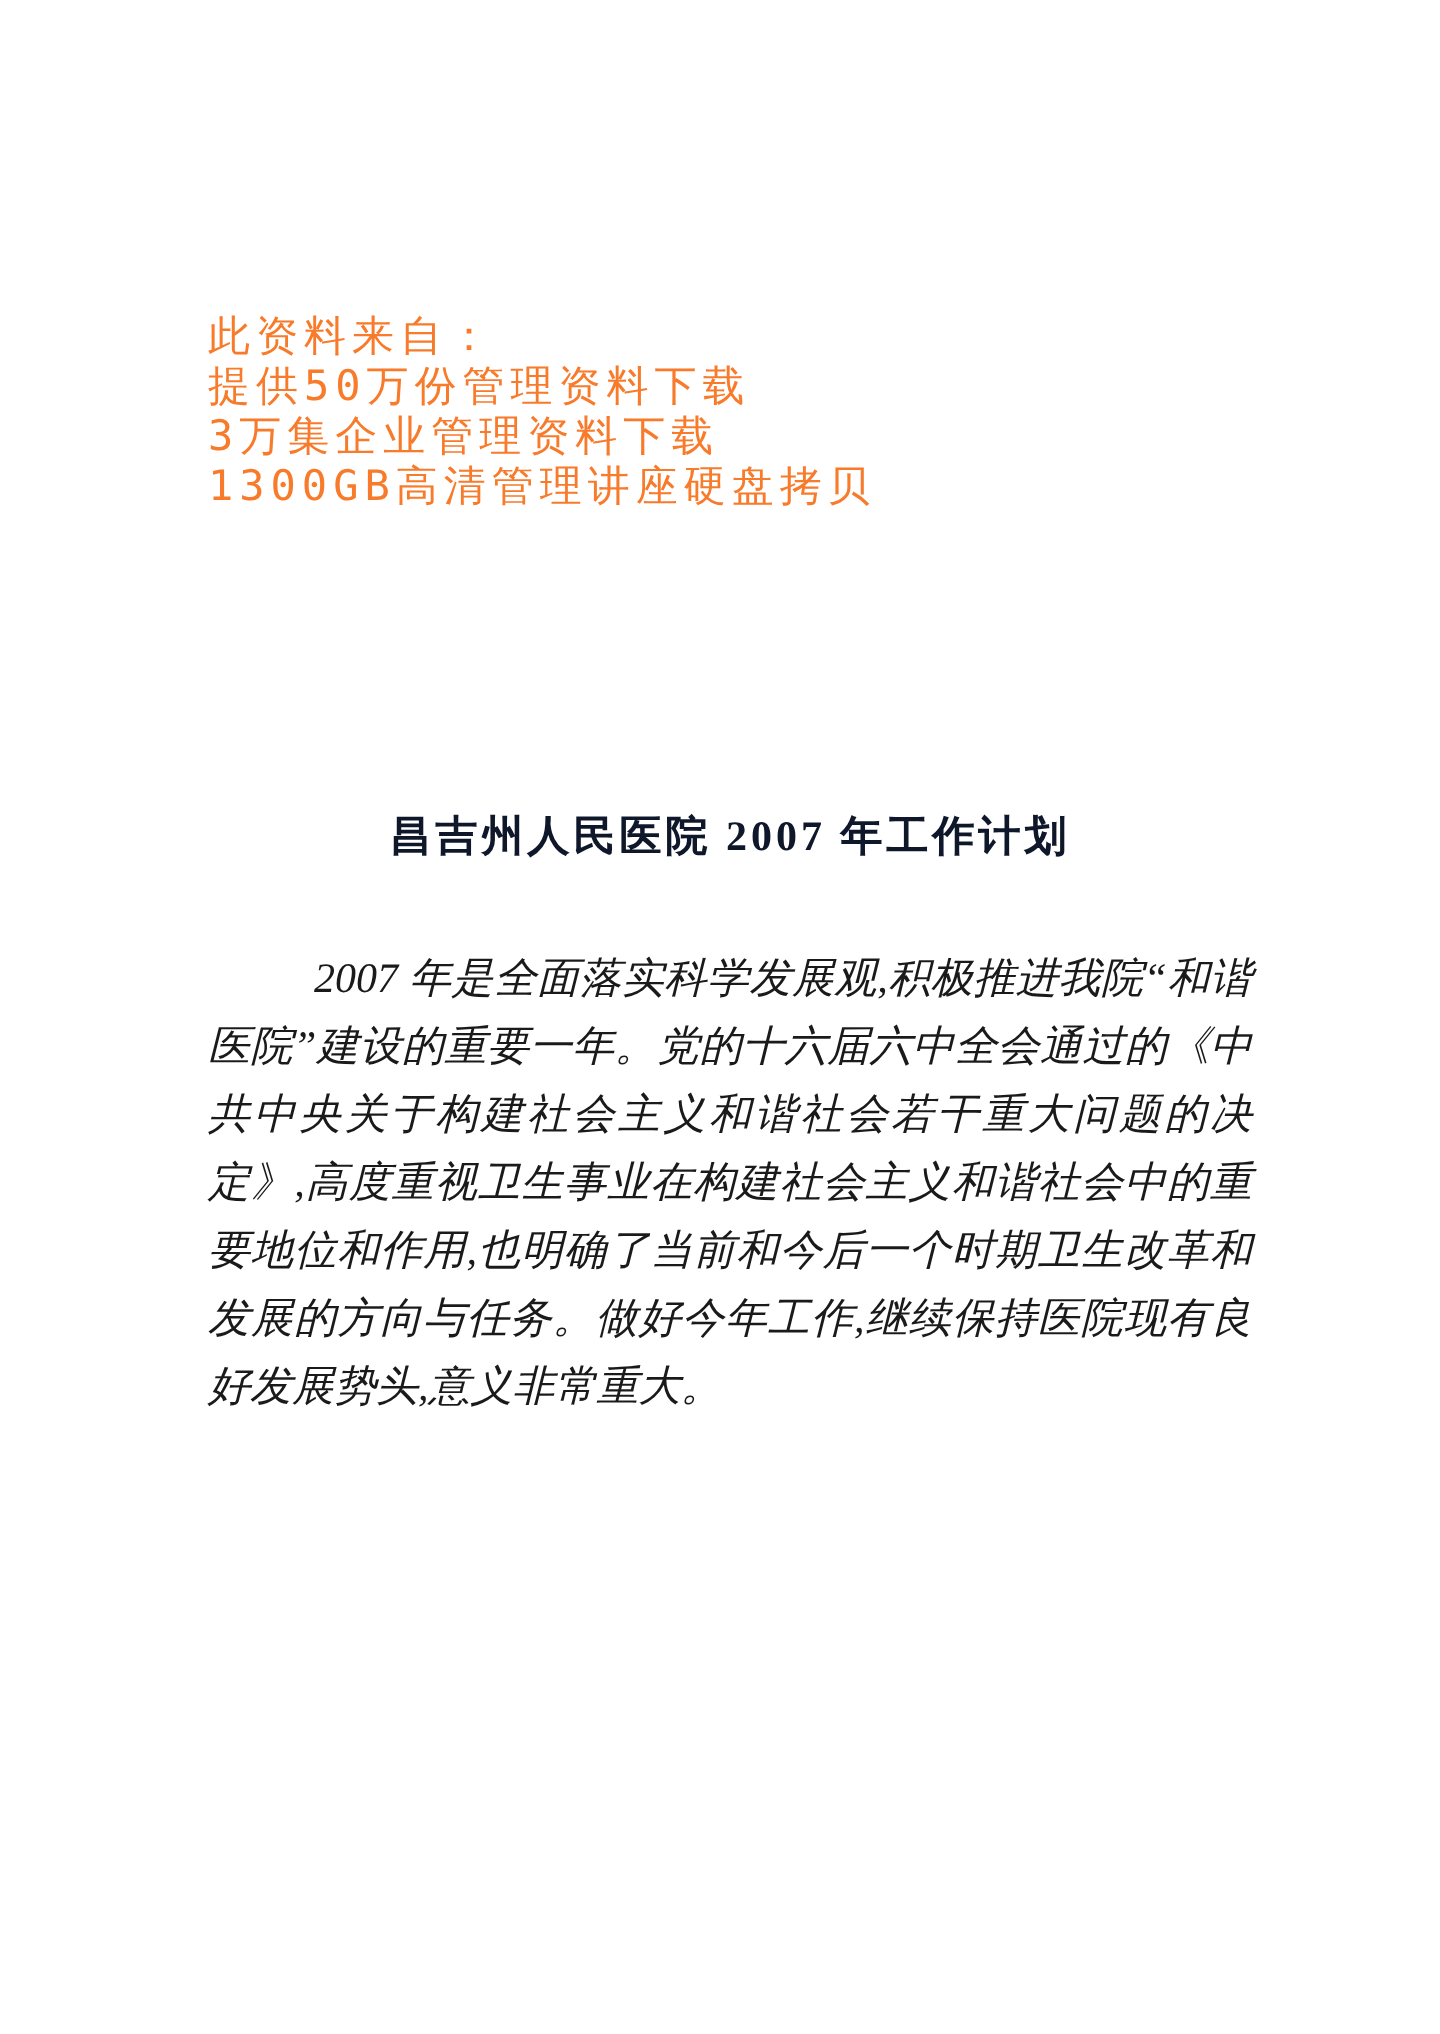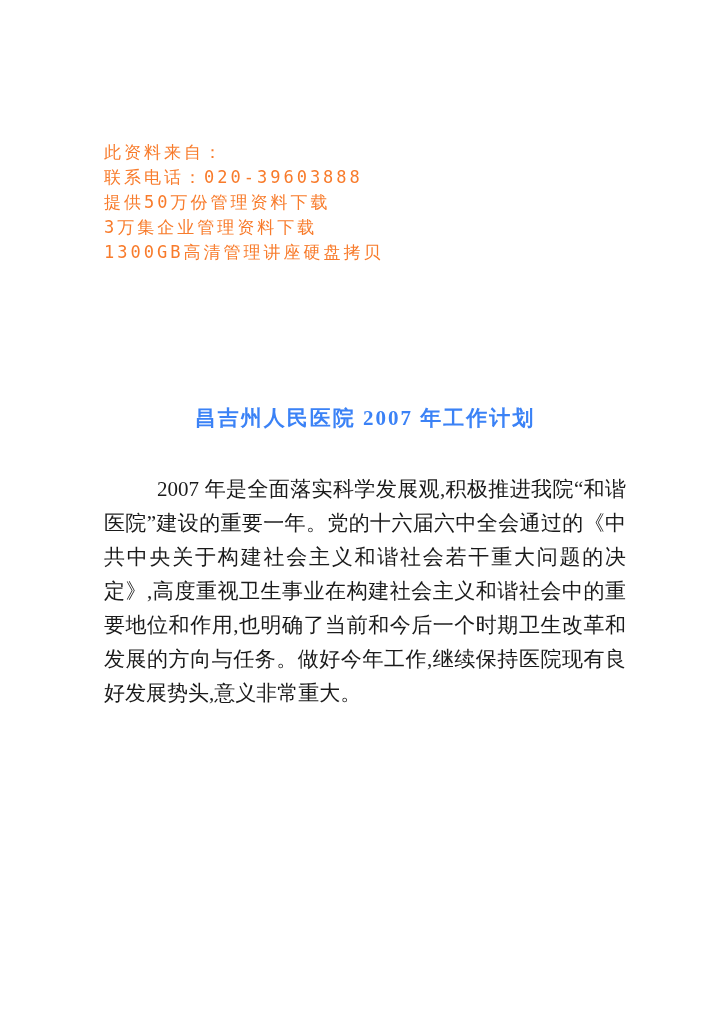--- a/index.html
+++ b/index.html
@@ -18,75 +18,75 @@
     position: absolute;
     left: 0; top: 0;
     width: 720px;
     height: 1017px;
     background: #ffffff;
   }
   
   .ad-block {
     position: absolute;
     left: 104px;
-    top: 140px;
+    top: 156px;
     width: 420px;
     color: #f87b2b;
     font-family: "DejaVu Sans Mono", "Liberation Mono", monospace;
-    font-size: 17px;
+    font-size: 21px;
     line-height: 25px;
     letter-spacing: 3px;
     font-weight: 500;
   }
   .ad-line {
     white-space: nowrap;
   }
   
   .doc-title {
     position: absolute;
     left: 104px;
     top: 402px;
     width: 522px;
     margin: 0;
     text-align: center;
     font-size: 21px;
     line-height: 32px;
     font-weight: bold;
     letter-spacing: 2px;
-    color: #3b82f6;
+    color: #0f172a;
     font-family: "Liberation Serif", "DejaVu Serif", serif;
   }
   
   .doc-body {
     position: absolute;
     left: 104px;
     top: 472px;
     width: 522px;
     color: #1a1a1a;
     font-size: 21px;
     line-height: 34px;
     text-align: justify;
     font-family: "Liberation Serif", "DejaVu Serif", serif;
   }
   .doc-body p {
     margin: 0;
     text-indent: 53px;
+    font-style: italic;
   }
   .para-lead {
     font-weight: bold;
   }
 </style>
 </head>
 <body>
 
 <div class="page">
 
   <div class="ad-block">
     <div class="ad-line">此资料来自：</div>
-    <div class="ad-line">联系电话：020-39603888</div>
     <div class="ad-line">提供50万份管理资料下载</div>
     <div class="ad-line">3万集企业管理资料下载</div>
     <div class="ad-line">1300GB高清管理讲座硬盘拷贝</div>
   </div>
 
   <h1 class="doc-title">昌吉州人民医院 2007 年工作计划</h1>
 
   <div class="doc-body">
     <p><span>2007 年是全面落实科学发展观,积极推进我院“和谐医院”建设的重要一年。党的十六届六中全会通过的《中共中央关于构建社会主义和谐社会若干重大问题的决定》,高度重视卫生事业在构建社会主义和谐社会中的重要地位和作用,也明确了当前和今后一个时期卫生改革和发展的方向与任务。做好今年工作,继续保持医院现有良好发展势头,意义非常重大。</span></p>
   </div>

